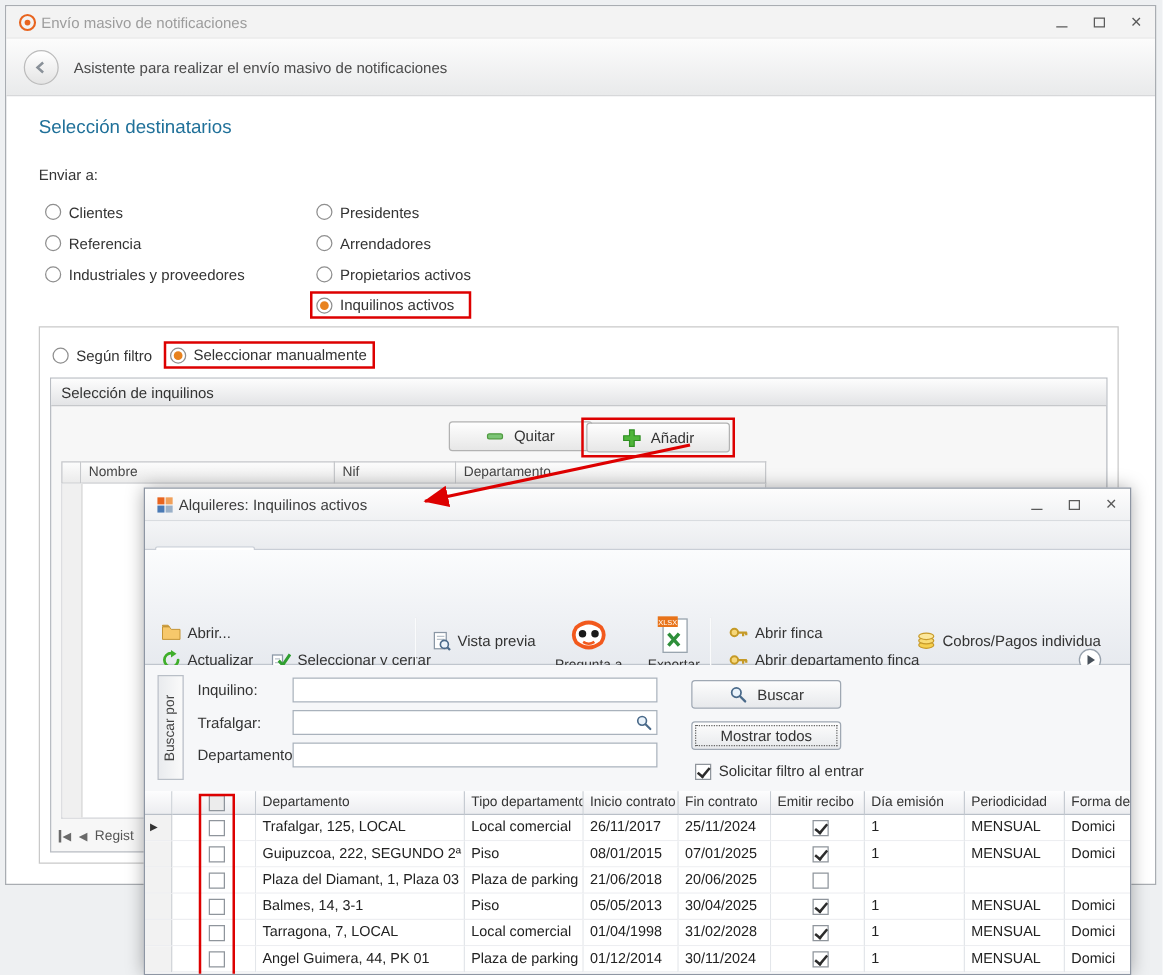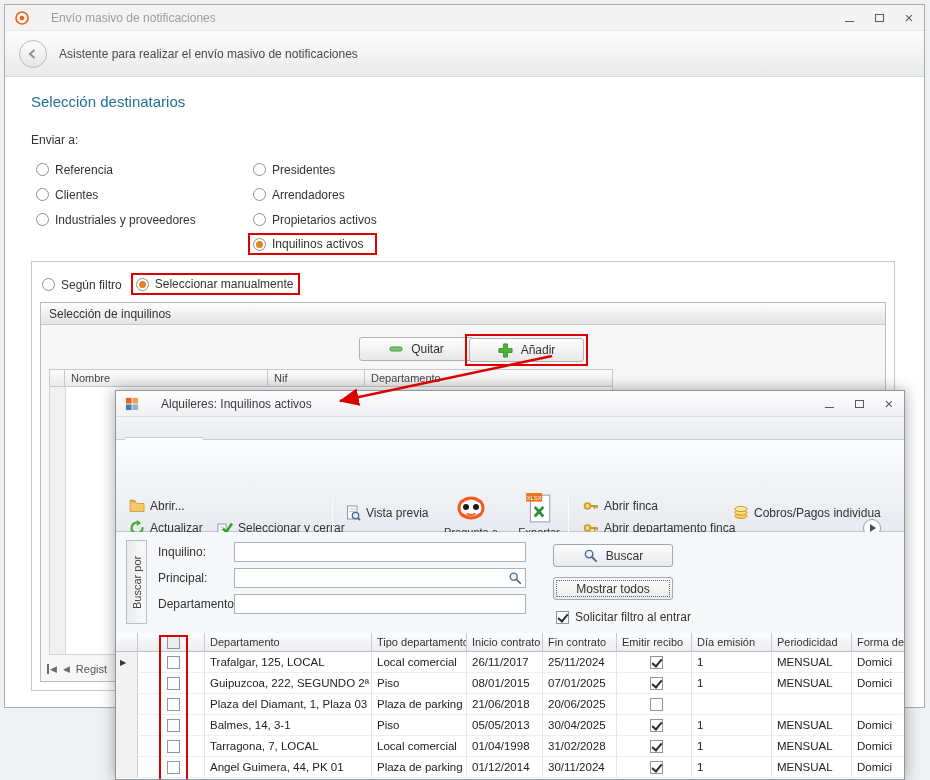--- a/index.html
+++ b/index.html
@@ -3,21 +3,21 @@
 <meta charset="utf-8">
 <style>
   * { box-sizing: border-box; margin:0; padding:0; }
   html,body { width:930px; height:780px; }
   body { position:relative; overflow:hidden; background:#eef0f2; font-family:"Liberation Sans",sans-serif; font-size:12px; color:#333; }
 
   .window { position:absolute; background:#fff; border:1px solid #a9adb2; }
   #main-window { left:4px; top:4px; width:921px; height:704px; z-index:1; overflow:hidden; }
   #child-window { left:115px; top:390px; width:790px; height:390px; z-index:10; overflow:hidden; background:#f3f4f6; border-color:#8e96a3; box-shadow:0 0 14px rgba(0,0,0,.35); }
 
-  .titlebar { height:26px; display:flex; align-items:center; padding:0 0 0 9px; gap:21px; }
+  .titlebar { height:26px; display:flex; align-items:center; padding:0 0 0 9px; gap:3px; }
   #main-window > .titlebar { background:#f3f3f3; border-bottom:1px solid #e7e7e7; }
   #child-window > .titlebar { background:linear-gradient(#fdfdfd,#f0f1f3); border-bottom:1px solid #d9dce0; }
   #main-title { color:#9c9c9c; }
   #child-title { color:#3c3c3c; }
   .tb-spacer { flex:1; }
   .win-controls { display:flex; height:100%; }
   .win-btn { width:30px; height:100%; display:flex; align-items:center; justify-content:center; cursor:default; }
   .glyph-min { width:9px; height:1px; background:#5a5a5a; margin-top:7px; }
   .glyph-max { width:9px; height:8px; border:1px solid #5a5a5a; }
   .glyph-close { font-size:15px; color:#5a5a5a; line-height:1; }
@@ -128,25 +128,25 @@
     </div>
     <span id="wizard-title">Asistente para realizar el envío masivo de notificaciones</span>
   </div>
 
   <div id="section-title">Selección destinatarios</div>
   <div id="enviar-a">Enviar a:</div>
 
   <div id="radio-col-left" class="radio-col">
       <div class="radio-row">
         <span class="radio"></span>
-        <span class="rlabel">Referencia</span>
+        <span class="rlabel">Clientes</span>
       </div>
       <div class="radio-row">
         <span class="radio"></span>
-        <span class="rlabel">Clientes</span>
+        <span class="rlabel">Referencia</span>
       </div>
       <div class="radio-row">
         <span class="radio"></span>
         <span class="rlabel">Industriales y proveedores</span>
       </div>
     </div>
   <div id="radio-col-right" class="radio-col">
       <div class="radio-row">
         <span class="radio"></span>
         <span class="rlabel">Presidentes</span>
@@ -377,21 +377,21 @@
         <polyline points="1,6.5 5.5,2 10,6.5" fill="none" stroke="#666" stroke-width="1.6"></polyline>
       </svg>
     </div>
   </div>
 
   <div id="search-panel">
     <div id="buscar-por-tab">Buscar por</div>
 
     <div class="sp-label" style="top:13px;">Inquilino:</div>
     <input class="sp-input" style="top: 10px;" value="">
-    <div class="sp-label" style="top:39px;">Principal:</div>
+    <div class="sp-label" style="top:39px;">Trafalgar:</div>
     <input class="sp-input" style="top: 36px;" value="">
     <span id="arrendador-mag">
       <svg width="14" height="14" viewBox="0 0 16 16">
         <circle cx="6.5" cy="6.5" r="4" fill="#eaf3fb" stroke="#4a6a8a" stroke-width="1.5"></circle>
         <line x1="9.6" y1="9.6" x2="14" y2="14" stroke="#4a6a8a" stroke-width="2" stroke-linecap="round"></line>
       </svg>
     </span>
     <div class="sp-label" style="top:65px;">Departamento:</div>
     <input class="sp-input" style="top: 62px;" value="">
 

